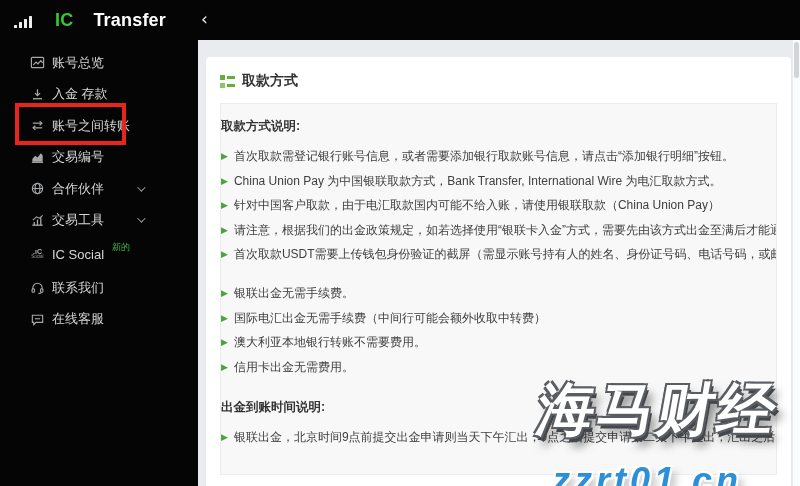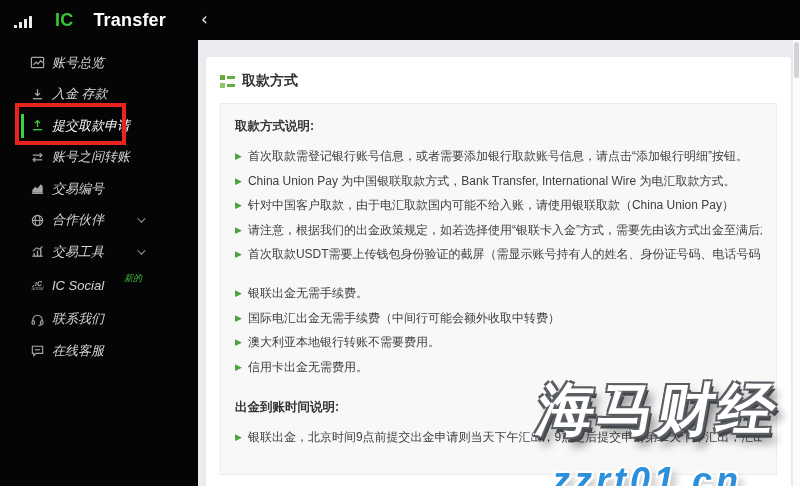--- a/index.html
+++ b/index.html
@@ -19,49 +19,49 @@
   .logo { position:absolute; left:14px; top:10px; display:flex; align-items:flex-end; cursor:pointer;gap:20px; }
   .lbars { display:flex; align-items:flex-end; gap:2px; margin-right:3px; padding-bottom:3px; }
   .lbars i { display:block; background:#ededed; width:3px; border-radius:0.5px; }
   .lbars .b0 { width:3px; height:3px; }
   .lbars .b1 { height:6px; }
   .lbars .b2 { height:9px; }
   .lbars .b3 { height:12px; }
   .lic { color:#38c738; font-size:18px; font-weight:bold; letter-spacing:0.2px; }
   .lmk { color:#fff; font-size:18px; font-weight:bold; letter-spacing:0.2px; }
 
-  .menu { position:absolute; left:0; top:47px; width:173px;font-style:italic; }
+  .menu { position:absolute; left:0; top:47px; width:173px; }
   .mi { position:relative; display:flex; align-items:center; height:31.5px; padding-left:30px; color:#d6d6d6; font-size:13px; cursor:pointer; }
   .mi .ic { width:15px; height:15px; margin-right:7px; display:flex; align-items:center; justify-content:center; color:#a5a8ab; flex:0 0 15px; }
   .mi .ml { white-space:nowrap; }
   .mi.active { color:#ffffff; }
   .mi.active .ic { color:#3fd13f; }
   .mi.active::before { content:""; position:absolute; left:21px; top:4px; bottom:4px; width:3px; background:#3fd13f; }
   .mi.taller { height:36px; }
   .chev { margin-left:auto; margin-right:30px; width:6px; height:6px; border-right:1.4px solid #9a9da0; border-bottom:1.4px solid #9a9da0; transform:rotate(45deg) translateY(-2px); }
-  .badge { font-size:9px; color:#3fbf3f; margin-left:20px; transform:translateY(-7px); white-space:nowrap; }
+  .badge { font-size:9px; color:#3fbf3f; margin-left:8px; transform:translateY(-7px); white-space:nowrap; }
   .icsoc { flex-direction:column; line-height:1; }
   .icsoc .t1 { font-size:7px; font-weight:bold; color:#b5b8ba; }
   .icsoc .t2 { font-size:4.5px; color:#9a9da0; }
 
   
   .anno { position:absolute; left:15px; top:103px; width:111px; height:42px; border:4px solid #e8241c; z-index:60; pointer-events:none; }
 
   
   .content { position:absolute; left:198px; top:40px; width:624px; height:446px; background:#e9ebef; z-index:4; }
   .card { position:absolute; left:8px; top:17px; width:585px; height:429px; background:#ffffff; border-radius:4px 4px 0 0; box-shadow:0 1px 2px rgba(0,0,0,.06); overflow:hidden; }
   .card-h { display:flex; align-items:center; padding:15px 16px 13px 14px; }
   .card-h h1 { font-size:14px; font-weight:bold; color:#333; margin-left:7px; }
   .hicon { width:15px; height:13px; display:flex; flex-direction:column; justify-content:space-between; }
   .hicon .row { display:flex; align-items:center; gap:2px; }
   .hicon .sq { width:5px; height:5px; background:#68ab3e; display:block; }
   .hicon .sq.lt { background:#8fc46a; }
   .hicon .br { width:8px; height:3px; background:#68ab3e; display:block; }
 
-  .box { margin:0 14px; background:#f8f8f9; border:1px solid #ececee; padding:14px 14px 10px; height:372px; overflow:hidden; }
+  .box { margin:0 14px; background:#f8f8f9; border:1px solid #ececee; padding:14px 0 10px; height:372px; overflow:hidden; }
   .sec { margin-bottom:25px; }
   .sec h2 { font-size:12.5px; font-weight:bold; color:#333; margin-bottom:14px; }
   .sec ul { list-style:none; }
   .sec li { display:flex; align-items:flex-start; gap:6px; margin-bottom:10.5px; font-size:12px; color:#404040; line-height:14px; white-space:nowrap; overflow:hidden; }
   .arr { color:#4ca23c; font-size:9px; line-height:14px; flex:0 0 auto; }
 
   
   .sb-track { position:absolute; right:0; top:40px; width:7px; height:446px; background:#fafbfc; z-index:7; }
   .sb-thumb { position:absolute; left:1px; top:2px; width:5px; height:36px; background:#d2d4d8; border-radius:3px; }
 
@@ -106,30 +106,20 @@
       <span class="ic">
         <svg width="15" height="15" viewBox="0 0 16 16" fill="none" stroke="currentColor" stroke-width="1.4">
             <line x1="8" y1="2.5" x2="8" y2="9"></line>
             <polyline points="5.3,6.5 8,9.2 10.7,6.5"></polyline>
             <line x1="3.2" y1="12.5" x2="12.8" y2="12.5"></line>
           </svg>
       </span>
       <span class="ml">入金 存款</span>
     </div>
 
-    <div class="mi active">
-      <span class="ic">
-        <svg width="15" height="15" viewBox="0 0 16 16" fill="none" stroke="currentColor" stroke-width="1.4">
-            <line x1="8" y1="9.5" x2="8" y2="3"></line>
-            <polyline points="5.3,5.5 8,2.8 10.7,5.5"></polyline>
-            <line x1="3.2" y1="12.5" x2="12.8" y2="12.5"></line>
-          </svg>
-      </span>
-      <span class="ml">提交取款申请</span>
-    </div>
 
     <div class="mi">
       <span class="ic">
         <svg width="15" height="15" viewBox="0 0 16 16" fill="none" stroke="currentColor" stroke-width="1.3">
             <line x1="3" y1="5.5" x2="12.5" y2="5.5"></line>
             <polyline points="10.3,3.3 12.7,5.5 10.3,7.7"></polyline>
             <line x1="13" y1="10.5" x2="3.5" y2="10.5"></line>
             <polyline points="5.7,8.3 3.3,10.5 5.7,12.7"></polyline>
           </svg>
       </span>

